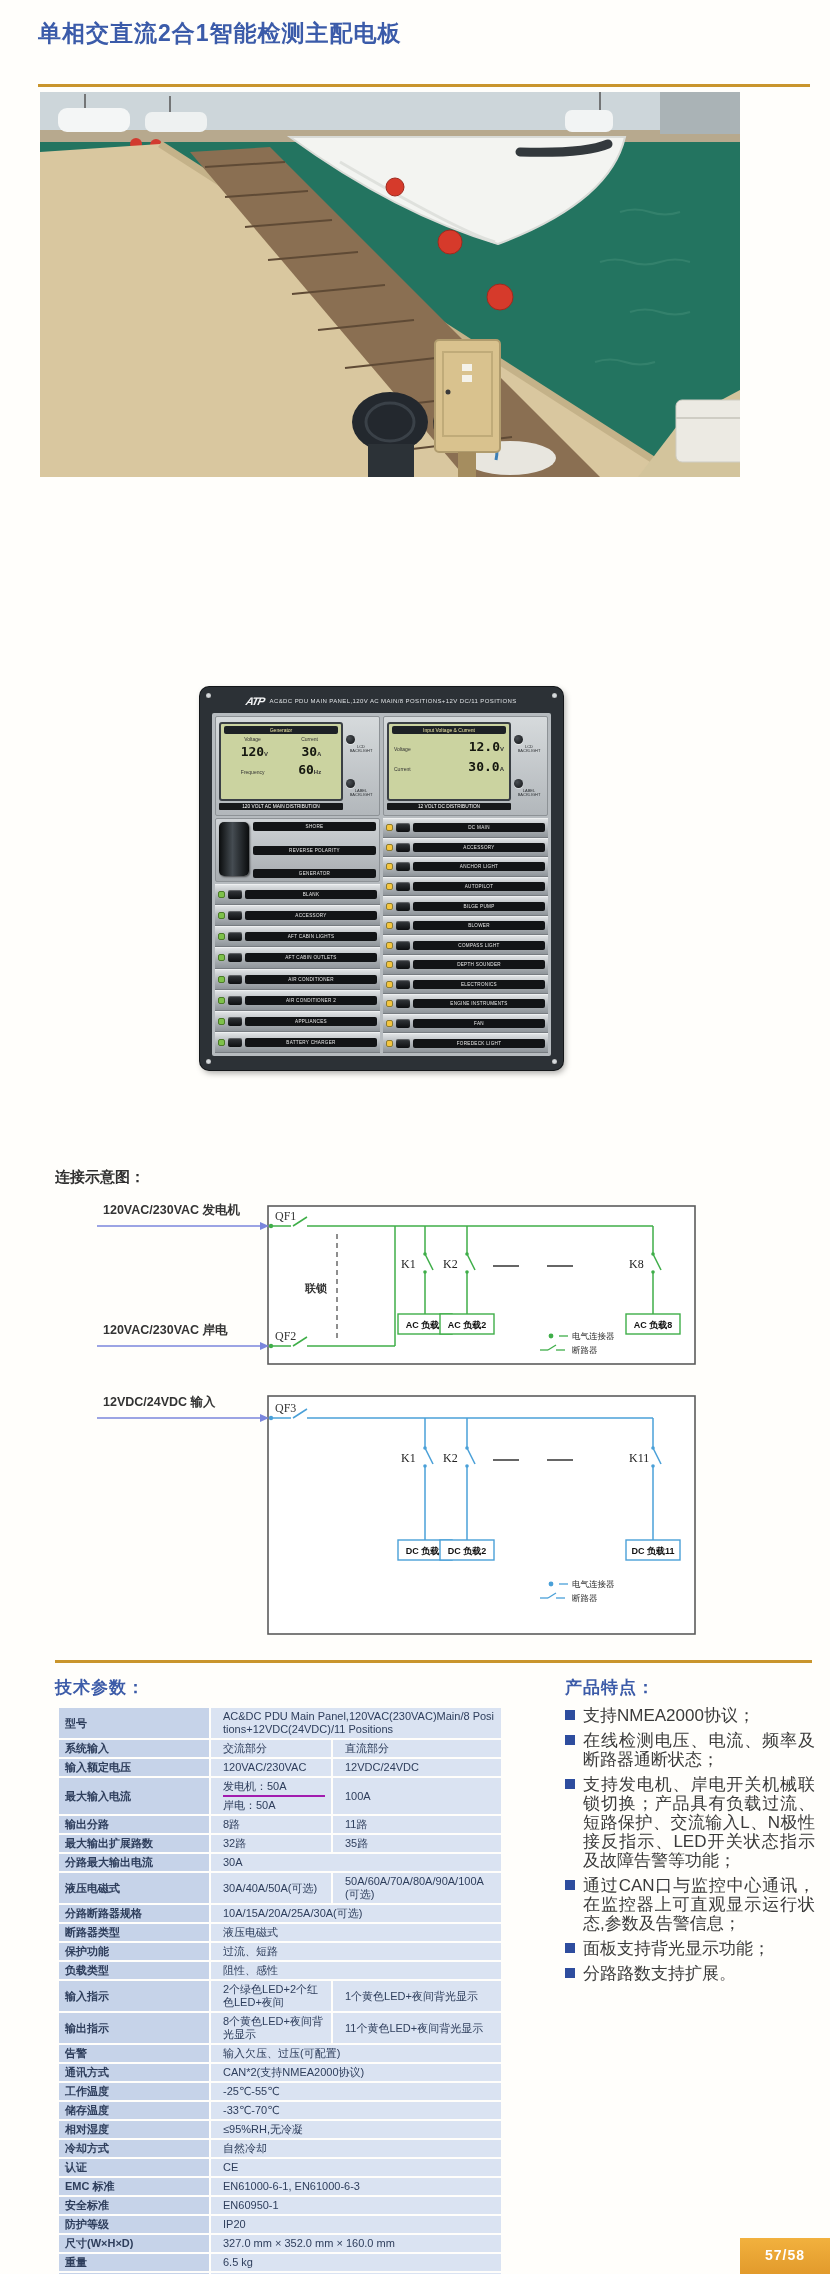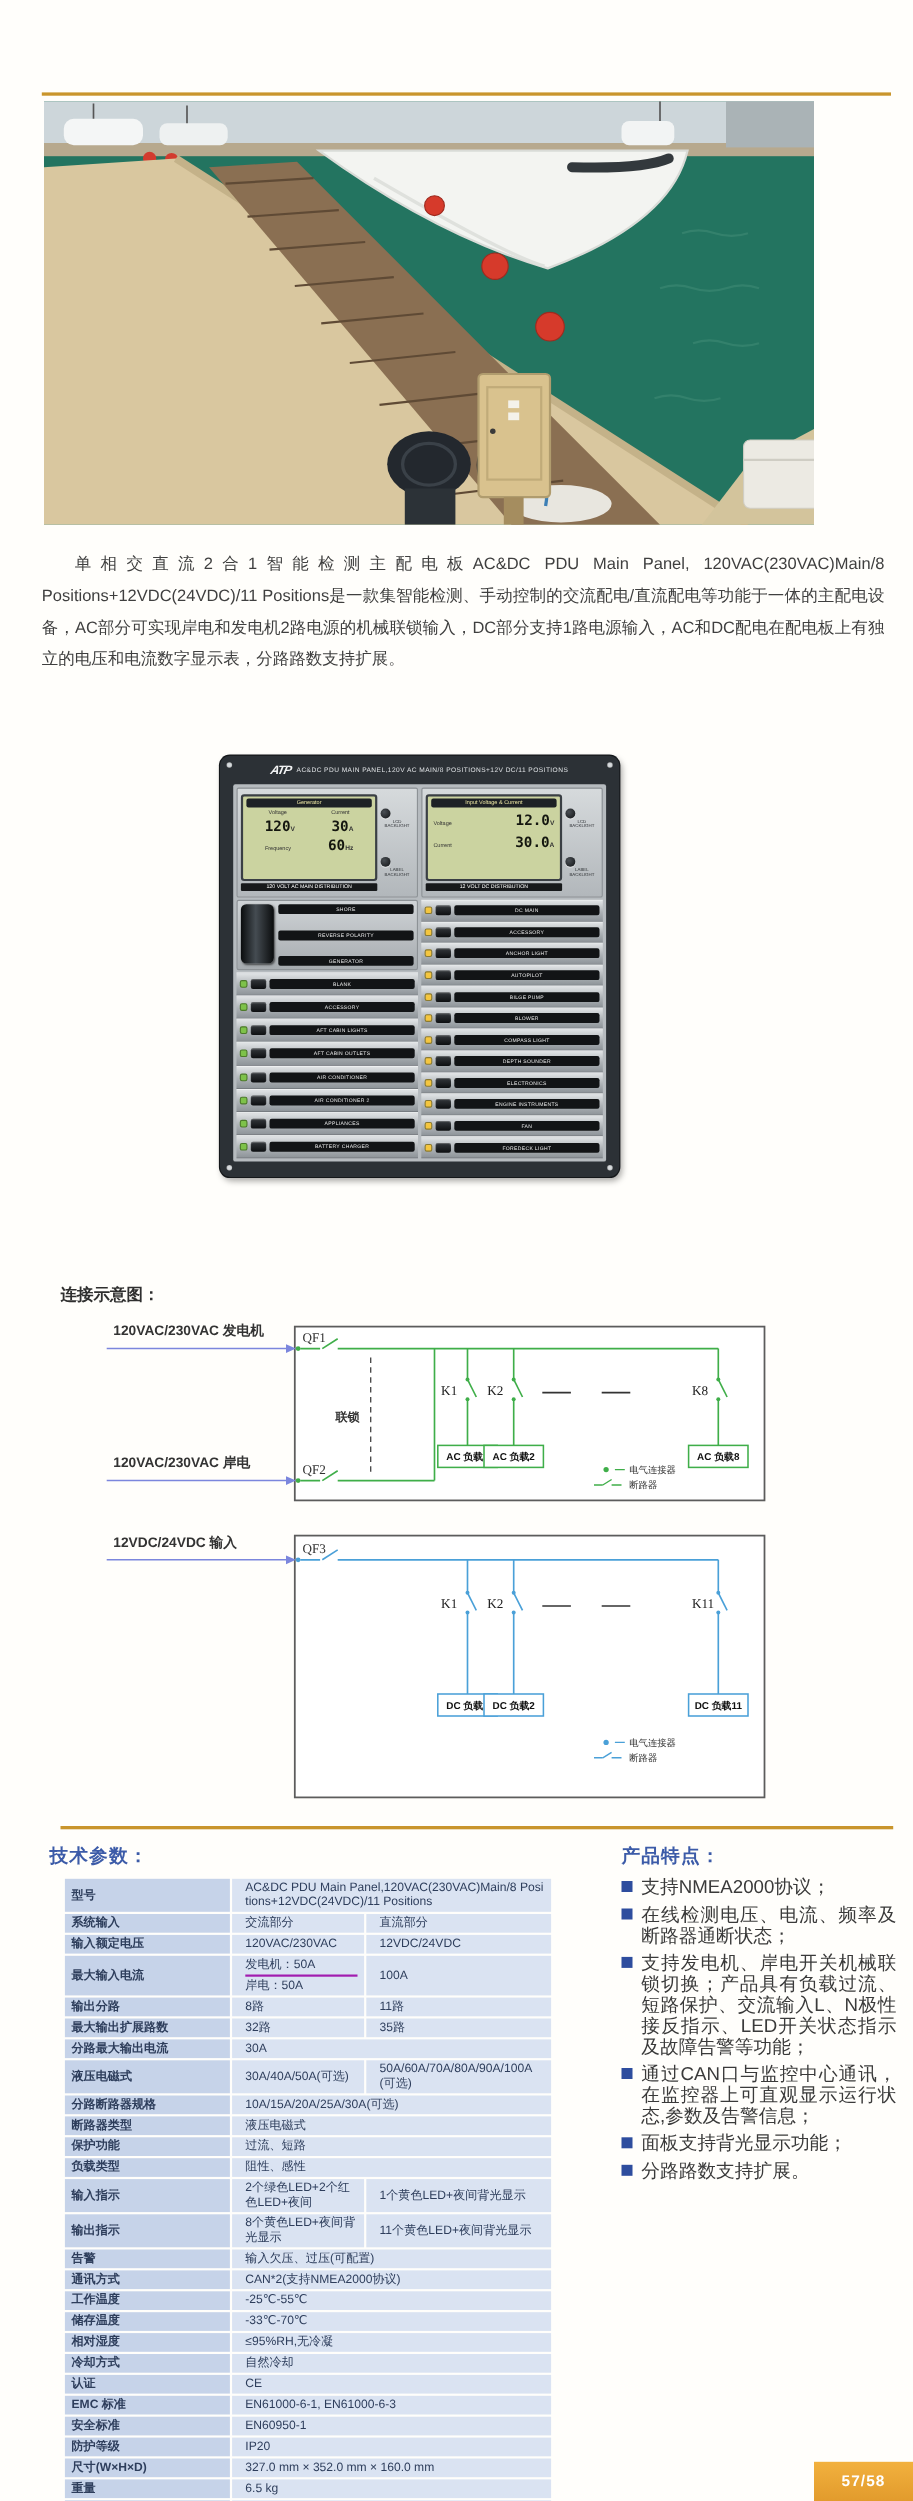--- a/index.html
+++ b/index.html
@@ -60,40 +60,41 @@
   .dbox{fill:#ffffff;stroke:#5c5c5c;stroke-width:1.6;}
   .dlabel{font-size:12.5px;font-weight:bold;fill:#333;}
   .dqf{font-size:12px;fill:#333;font-family:"Liberation Serif","DejaVu Serif",serif;}
   .klab{font-size:12px;fill:#222;font-family:"Liberation Serif","DejaVu Serif",serif;}
   .inwire{stroke:#7b86dd;stroke-width:1.4;}
   .legend-t{font-size:8.5px;fill:#333;}
   .loadtxt{font-size:9px;font-weight:bold;fill:#111;}
 
   
   .sec-head{position:absolute;top:1676px;font-size:17px;font-weight:bold;color:#3c5ba8;letter-spacing:1px;}
-  #specs-head{left:45px;}
+  #specs-head{left:55px;}
   #feat-head{left:565px;}
   #spec-table{position:absolute;left:57px;top:1706px;border-collapse:separate;border-spacing:2px;table-layout:fixed;}
   #spec-table td{font-size:11px;line-height:13px;color:#2e3e5c;padding:2px 6px;vertical-align:middle;word-break:break-all;}
   #spec-table .c-label{background:#c6d3e9;font-weight:bold;}
   #spec-table .c-val{background:#dae3f2;padding-left:12px;}
   #spec-table .subline{border-top:2px solid #a21caf;margin-top:2px;padding-top:2px;}
   #features{position:absolute;left:565px;top:1706px;width:250px;}
   .feat-item{display:flex;margin-bottom:6px;}
   .feat-sq{flex:0 0 auto;width:10px;height:10px;background:#2e4d9e;margin-top:4px;}
   .feat-tx{margin-left:8px;font-size:17px;line-height:19px;color:#3a3a3a;text-align:justify;}
 
   
   #page-badge{position:absolute;left:740px;top:2238px;width:90px;height:40px;background:linear-gradient(180deg,#f2b13e,#e0982a);color:#fff;font-size:14px;font-weight:bold;text-align:center;line-height:34px;letter-spacing:1px;}
 </style>
 </head>
 <body>
 
 <div id="page">
 
+  <div class="title">单相交直流2合1智能检测主配电板</div>
   <div class="gold-rule" id="rule1"></div>
 
   <svg id="photo" viewBox="0 0 700 385">
     <rect x="0" y="0" width="700" height="385" fill="#237460"></rect>
     <rect x="0" y="0" width="700" height="46" fill="#cdd6da"></rect>
     <rect x="0" y="38" width="700" height="12" fill="#b7a98e"></rect>
     <rect x="620" y="0" width="80" height="42" fill="#aab3b6"></rect>
     <line x1="45" y1="2" x2="45" y2="38" stroke="#555" stroke-width="1.5"></line>
     <line x1="130" y1="4" x2="130" y2="38" stroke="#555" stroke-width="1.5"></line>
     <line x1="560" y1="0" x2="560" y2="34" stroke="#555" stroke-width="1.5"></line>
@@ -138,21 +139,20 @@
     <path d="M400,352 C380,300 432,300 422,356" stroke="#1b1f24" stroke-width="4" fill="none"></path>
     <path d="M430,362 C440,330 462,338 456,368" stroke="#3c7fb5" stroke-width="3" fill="none"></path>
     <rect x="395" y="248" width="65" height="112" rx="4" fill="#d9c28e" stroke="#b09c6e" stroke-width="2"></rect>
     <rect x="403" y="260" width="49" height="84" fill="none" stroke="#c0ab79" stroke-width="2"></rect>
     <rect x="422" y="272" width="10" height="7" fill="#f4f2ea"></rect>
     <rect x="422" y="283" width="10" height="7" fill="#f4f2ea"></rect>
     <circle cx="408" cy="300" r="2.5" fill="#3a3a3a"></circle>
     <rect x="418" y="360" width="18" height="25" fill="#a58d5f"></rect>
   </svg>
 
-  <div id="intro">单相交直流2合1智能检测主配电板AC&amp;DC PDU Main Panel, 120VAC(230VAC)Main/8 Positions+12VDC(24VDC)/11 Positions是一款集智能检测、手动控制的交流配电/直流配电等功能于一体的主配电设备，AC部分可实现岸电和发电机2路电源的机械联锁输入，DC部分支持1路电源输入，AC和DC配电在配电板上有独立的电压和电流数字显示表，分路路数支持扩展。</div>
 
   <div id="panel">
     <div class="screw s1"></div>
     <div class="screw s2"></div>
     <div class="screw s3"></div>
     <div class="screw s4"></div>
     <div id="panel-header">
       <span id="panel-logo">ATP</span>
       <span id="panel-title">AC&amp;DC PDU MAIN PANEL,120V AC MAIN/8 POSITIONS+12V DC/11 POSITIONS</span>
     </div>

